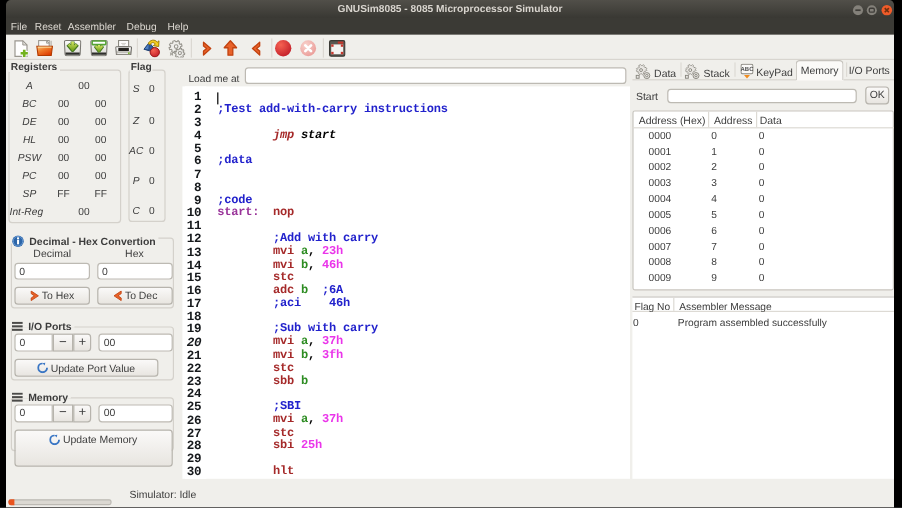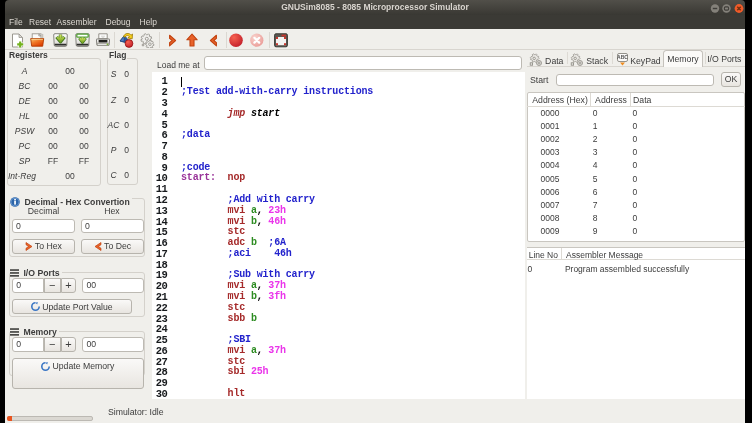--- a/index.html
+++ b/index.html
@@ -242,21 +242,21 @@
 <div class="a mono b" style="left:152px;top:173.43px;width:15.5px;text-align:right;font-size:10.5px;letter-spacing:-0.4px;line-height:10.78px;color:#16191c;">10</div>
 <div class="a mono b" style="left:152px;top:184.21px;width:15.5px;text-align:right;font-size:10.5px;letter-spacing:-0.4px;line-height:10.78px;color:#16191c;">11</div>
 <div class="a mono b" style="left:152px;top:194.99px;width:15.5px;text-align:right;font-size:10.5px;letter-spacing:-0.4px;line-height:10.78px;color:#16191c;">12</div>
 <div class="a mono b" style="left:152px;top:205.77px;width:15.5px;text-align:right;font-size:10.5px;letter-spacing:-0.4px;line-height:10.78px;color:#16191c;">13</div>
 <div class="a mono b" style="left:152px;top:216.55px;width:15.5px;text-align:right;font-size:10.5px;letter-spacing:-0.4px;line-height:10.78px;color:#16191c;">14</div>
 <div class="a mono b" style="left:152px;top:227.33px;width:15.5px;text-align:right;font-size:10.5px;letter-spacing:-0.4px;line-height:10.78px;color:#16191c;">15</div>
 <div class="a mono b" style="left:152px;top:238.11px;width:15.5px;text-align:right;font-size:10.5px;letter-spacing:-0.4px;line-height:10.78px;color:#16191c;">16</div>
 <div class="a mono b" style="left:152px;top:248.89px;width:15.5px;text-align:right;font-size:10.5px;letter-spacing:-0.4px;line-height:10.78px;color:#16191c;">17</div>
 <div class="a mono b" style="left:152px;top:259.67px;width:15.5px;text-align:right;font-size:10.5px;letter-spacing:-0.4px;line-height:10.78px;color:#16191c;">18</div>
 <div class="a mono b" style="left:152px;top:270.45px;width:15.5px;text-align:right;font-size:10.5px;letter-spacing:-0.4px;line-height:10.78px;color:#16191c;">19</div>
-<div class="a mono b" style="left:152px;top:281.23px;width:15.5px;text-align:right;font-size:10.5px;letter-spacing:-0.4px;line-height:10.78px;color:#16191c;">20</div>
+<div class="a mono b" style="left:152px;top:281.23px;width:15.5px;text-align:right;font-size:10.5px;letter-spacing:-0.4px;line-height:10.78px;color:#16191c;font-style:italic;">20</div>
 <div class="a mono b" style="left:152px;top:292.01px;width:15.5px;text-align:right;font-size:10.5px;letter-spacing:-0.4px;line-height:10.78px;color:#16191c;">21</div>
 <div class="a mono b" style="left:152px;top:302.79px;width:15.5px;text-align:right;font-size:10.5px;letter-spacing:-0.4px;line-height:10.78px;color:#16191c;">22</div>
 <div class="a mono b" style="left:152px;top:313.57px;width:15.5px;text-align:right;font-size:10.5px;letter-spacing:-0.4px;line-height:10.78px;color:#16191c;">23</div>
 <div class="a mono b" style="left:152px;top:324.35px;width:15.5px;text-align:right;font-size:10.5px;letter-spacing:-0.4px;line-height:10.78px;color:#16191c;">24</div>
 <div class="a mono b" style="left:152px;top:335.13px;width:15.5px;text-align:right;font-size:10.5px;letter-spacing:-0.4px;line-height:10.78px;color:#16191c;">25</div>
 <div class="a mono b" style="left:152px;top:345.91px;width:15.5px;text-align:right;font-size:10.5px;letter-spacing:-0.4px;line-height:10.78px;color:#16191c;">26</div>
 <div class="a mono b" style="left:152px;top:356.69px;width:15.5px;text-align:right;font-size:10.5px;letter-spacing:-0.4px;line-height:10.78px;color:#16191c;">27</div>
 <div class="a mono b" style="left:152px;top:367.47px;width:15.5px;text-align:right;font-size:10.5px;letter-spacing:-0.4px;line-height:10.78px;color:#16191c;">28</div>
 <div class="a mono b" style="left:152px;top:378.25px;width:15.5px;text-align:right;font-size:10.5px;letter-spacing:-0.4px;line-height:10.78px;color:#16191c;">29</div>
 <div class="a mono b" style="left:152px;top:389.03px;width:15.5px;text-align:right;font-size:10.5px;letter-spacing:-0.4px;line-height:10.78px;color:#16191c;">30</div>
@@ -356,19 +356,19 @@
 <div class="a t8" style="left:592.7px;top:212.8px;">8</div>
 <div class="a t8" style="left:632.4px;top:212.8px;">0</div>
 <div class="a t8" style="left:540.5px;top:225.9px;">0009</div>
 <div class="a t8" style="left:592.7px;top:225.9px;">9</div>
 <div class="a t8" style="left:632.4px;top:225.9px;">0</div>
 
 
 <div class="a" style="left:526.5px;top:246.6px;width:218.5px;height:152.4px;background:#fff;border-top:1px solid #C9C6C0;"></div>
 <div class="a" style="left:526.5px;top:246.6px;width:218.5px;height:13.6px;border-bottom:1px solid #DDDAD4;"></div>
 <div class="a" style="left:561px;top:247.6px;width:1px;height:11.6px;background:#DDDAD4;"></div>
-<div class="a t8" style="left:528.7px;top:249.5px;">Line No</div>
+<div class="a t8" style="left:528.7px;top:249.5px;">Flag No</div>
 <div class="a t8" style="left:566.1px;top:249.5px;">Assembler Message</div>
 <div class="a t8" style="left:527.5px;top:264px;">0</div>
 <div class="a t8" style="left:564.9px;top:264px;">Program assembled successfully</div>
 
 <div class="a t9" style="left:108px;top:407px;">Simulator: Idle</div>
 <div class="a" style="left:7.3px;top:416px;width:86px;height:4.5px;background:#DBD8D2;border:1px solid #BCB9B3;border-radius:2px;"></div>
 <div class="a" style="left:7.3px;top:416px;width:4.5px;height:4.5px;background:#E9541F;border-radius:2px 0 0 2px;"></div>
 </body></html>

